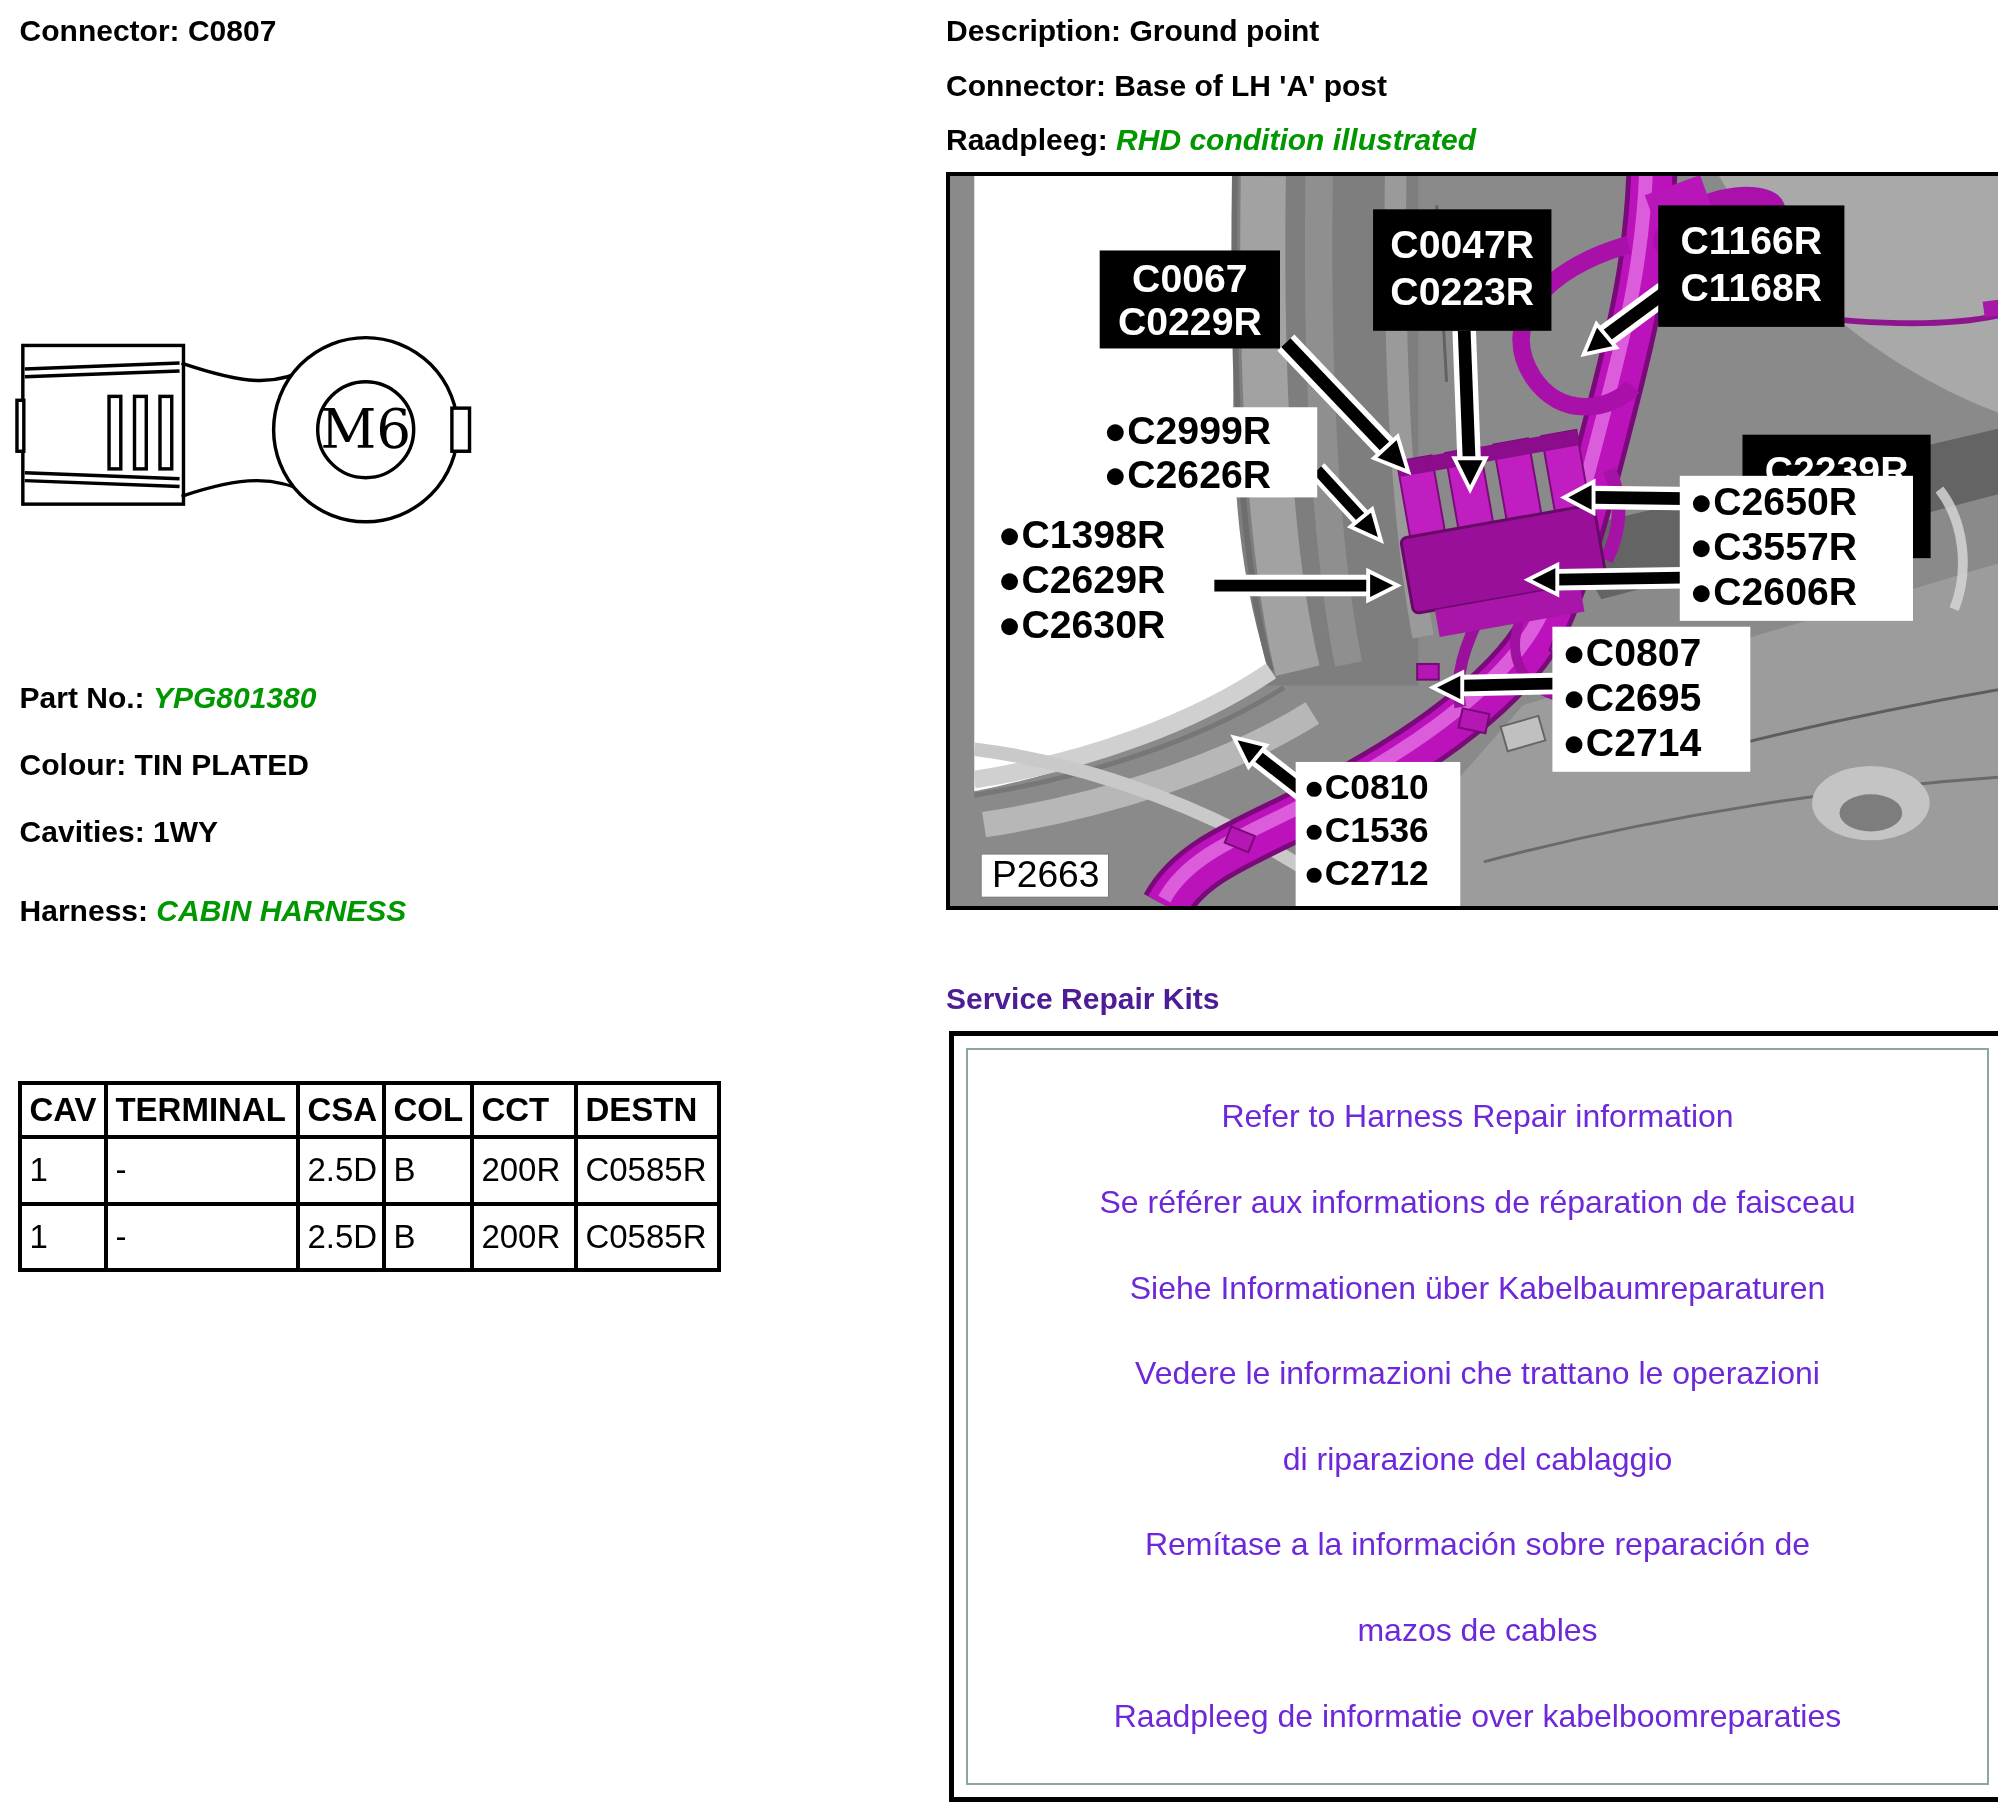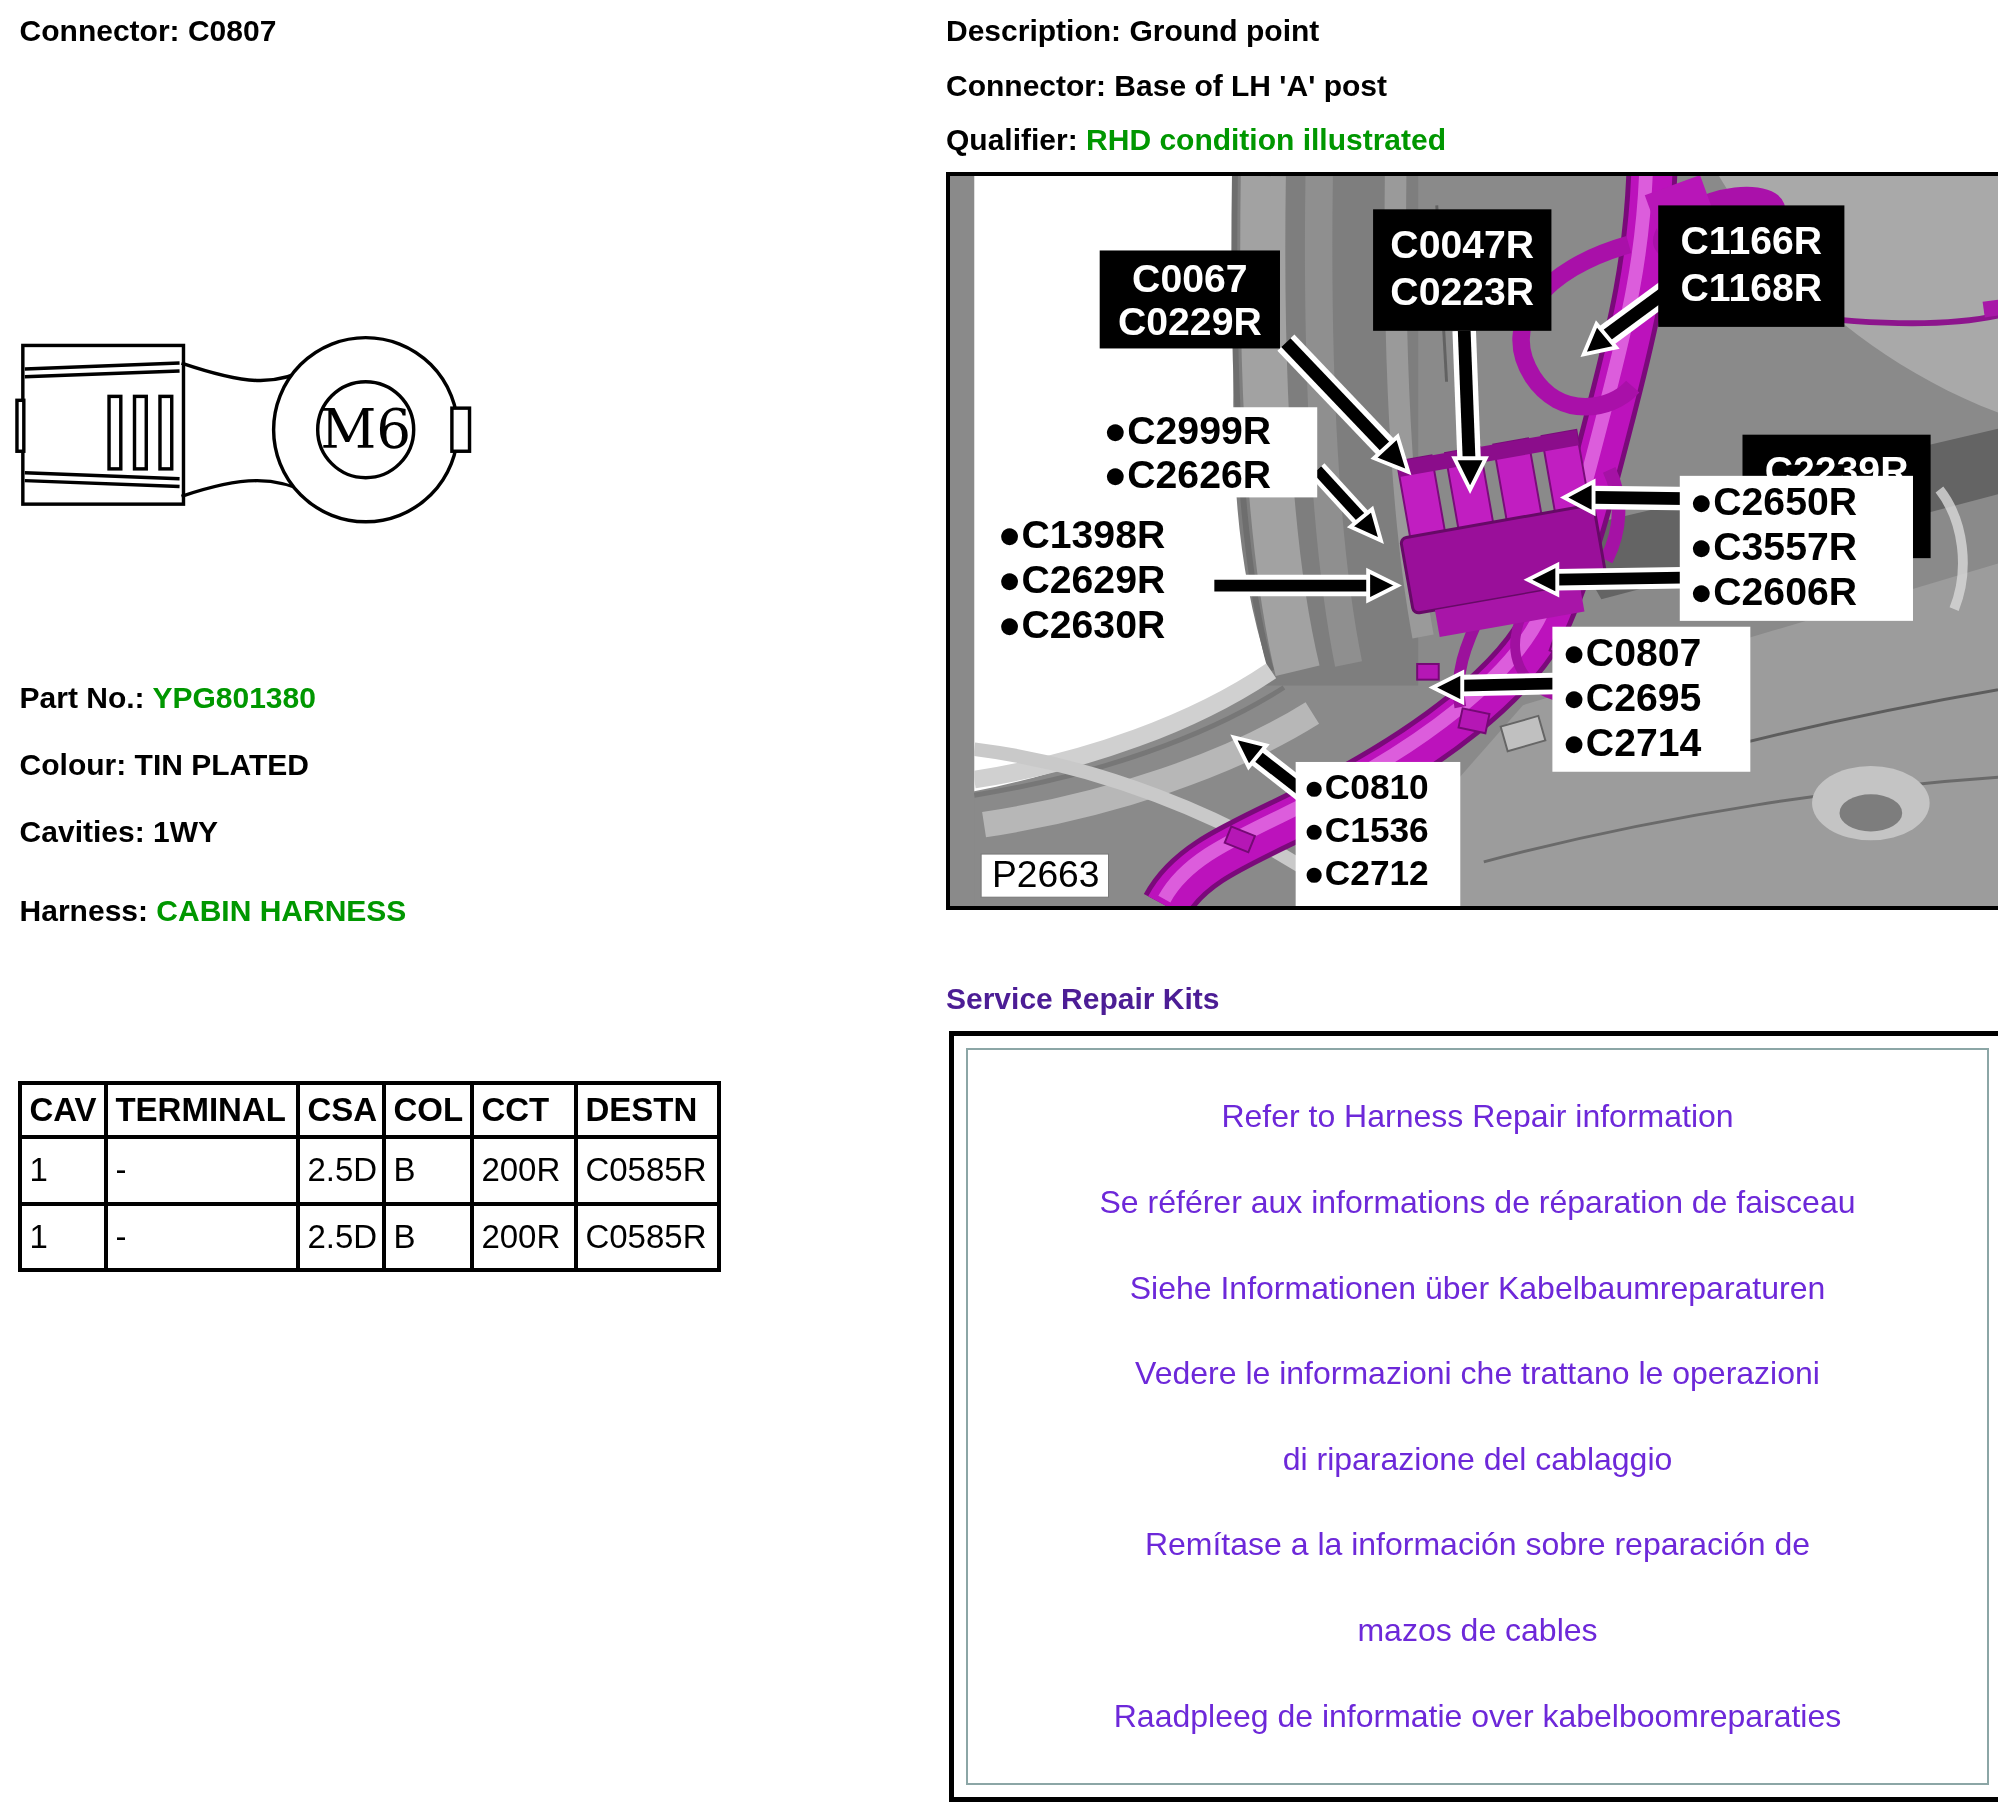--- a/index.html
+++ b/index.html
@@ -1,20 +1,20 @@
 <!DOCTYPE html>
 <html><head>
 <meta charset="utf-8">
 <style>
   html,body{margin:0;padding:0;background:#ffffff;}
   .page{position:relative;width:1998px;height:1817px;background:#ffffff;
         font-family:"Liberation Sans",sans-serif;overflow:hidden;}
   .abs{position:absolute;}
   .hline{font-size:30px;font-weight:bold;color:#000;white-space:nowrap;}
-  .green{color:#009700;}
+  .green{color:#009700;font-style:italic;}
   .wc-title{font-size:43px;font-weight:bold;text-align:center;color:#000;}
   table.wire{border-collapse:collapse;table-layout:fixed;background:#fff;}
   table.wire th,table.wire td{border:4.9px solid #000;font-size:33px;color:#000;
         padding:5.9px 7.8px;white-space:nowrap;overflow:hidden;text-align:left;vertical-align:middle;}
   table.wire th{font-weight:bold;}
   table.wire td{font-weight:normal;height:51px;}
   .photo{border:4.9px solid #000;background:#8a8a8a;overflow:hidden;}
   .svc-title{font-size:30px;font-weight:bold;color:#4c1d95;}
   .svc-box{border:5.9px solid #000;background:#ffffff;}
   .svc-inner{position:absolute;left:11.8px;top:11.8px;right:11.8px;bottom:11.8px;
@@ -38,21 +38,21 @@
 
   <div class="abs hline" style="left:946px;top:13.7px;">
     <span>Description:</span>
     <span>Ground point</span>
   </div>
   <div class="abs hline" style="left:946px;top:69px;">
     <span>Connector:</span>
     <span>Base of LH 'A' post</span>
   </div>
   <div class="abs hline" style="left:946px;top:123px;">
-    <span>Qualifier:</span>
+    <span>Raadpleeg:</span>
     <span class="green">RHD condition illustrated</span>
   </div>
 
   <svg class="abs" style="left:14.7px;top:314px;" width="480" height="250" viewBox="0 0 490 255">
     <g stroke="#000" stroke-width="3.5" fill="#ffffff">
 
       <rect x="8" y="32" width="164" height="162"></rect>
       <rect x="2" y="88" width="7" height="52"></rect>
 
       <path d="M 170,50 C 235,72 266,74 302,54" fill="none"></path>

